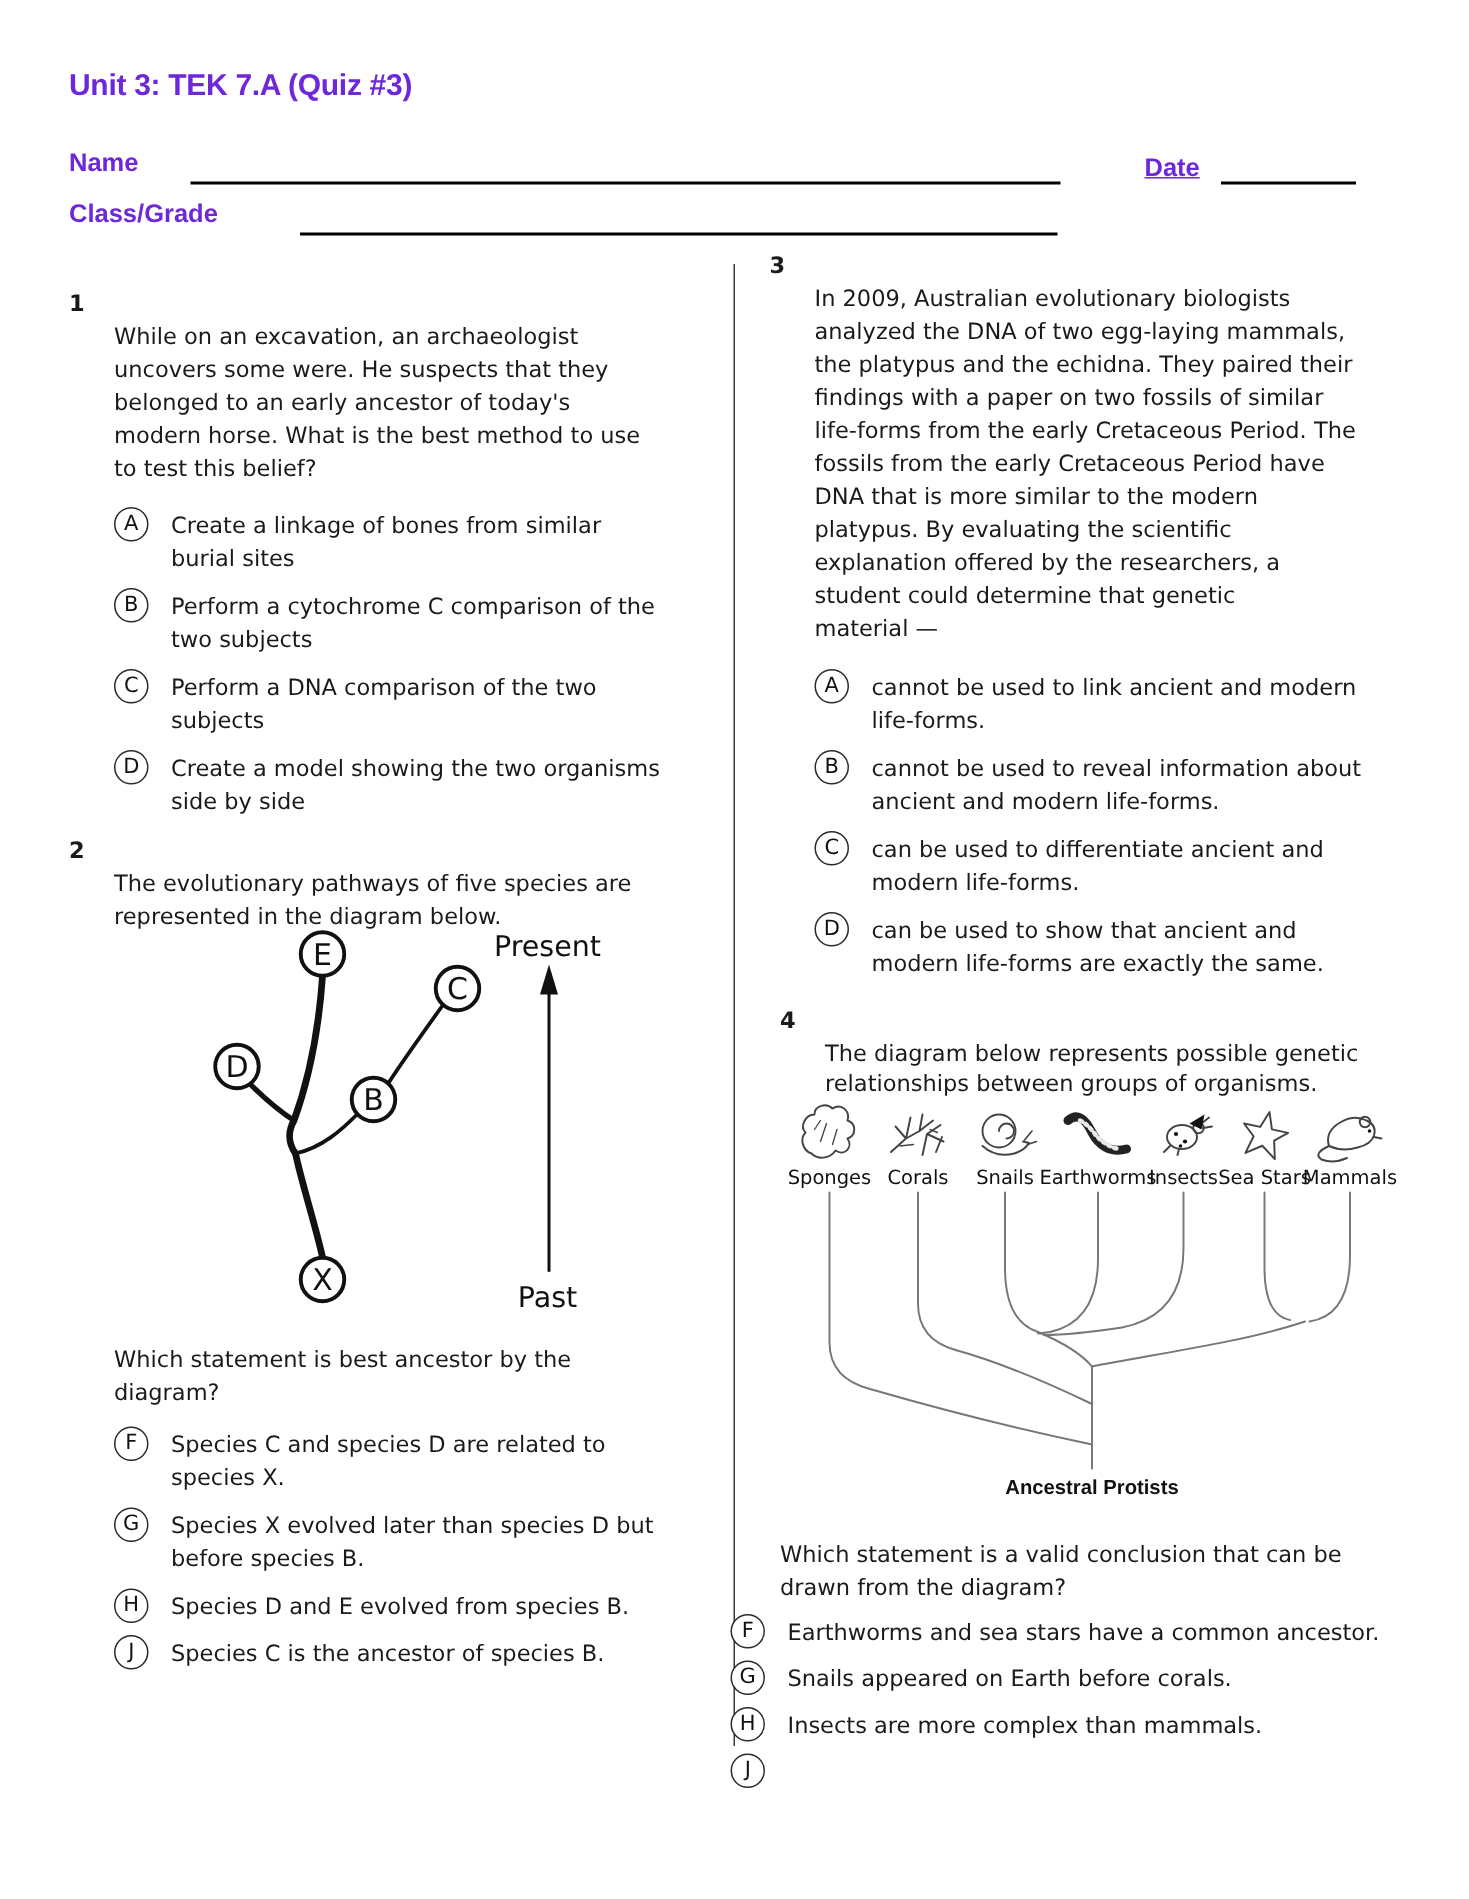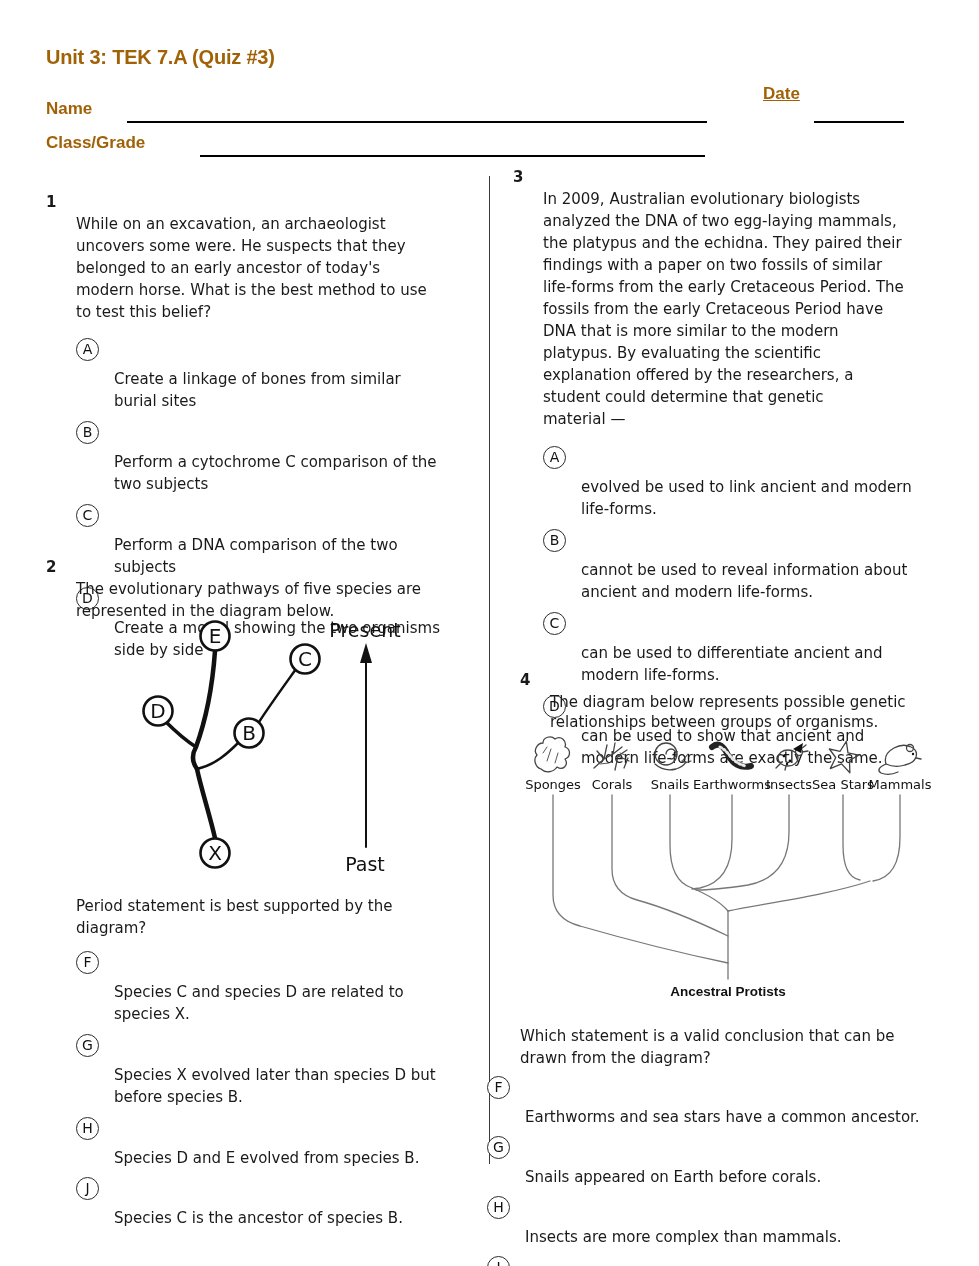--- a/index.html
+++ b/index.html
@@ -1,46 +1,46 @@
 <!DOCTYPE html>
 <html><head>
 <meta charset="utf-8">
 <style>
   html,body{margin:0;padding:0;background:#fff;}
   #page{position:relative;width:979px;height:1266px;background:#ffffff;overflow:hidden;
         font-family:"DejaVu Sans",sans-serif;color:#1a1a1a;}
-  .hdr{font-family:"Liberation Sans",sans-serif;font-weight:bold;color:#a16207;}
+  .hdr{font-family:"Liberation Sans",sans-serif;font-weight:bold;color:#6d28d9;}
   #title{position:absolute;left:46px;top:46px;font-size:20px;letter-spacing:-0.2px;}
   .field-label{position:absolute;font-size:17px;}
   .blank{position:absolute;border-bottom:2px solid #000;height:1px;}
   #divider{position:absolute;left:489px;top:176px;width:0;height:988px;border-left:1.2px solid #3a3a3a;}
   .question{position:absolute;font-size:15px;line-height:22px;}
   .qnum{position:absolute;left:0;top:0;font-weight:bold;}
   .qstem{margin-left:30px;white-space:pre-line;margin-top:22px;}
   .prompt{position:absolute;font-size:15px;line-height:22px;white-space:pre-line;}
   .options{margin-left:30px;margin-top:15px;}
   .options.flush{margin-left:0;margin-top:0;}
   .option{display:flex;align-items:flex-start;margin-bottom:9px;}
   .option.single{margin-bottom:8px;}
   .bubble{flex:0 0 auto;width:21px;height:21px;border:1.6px solid #2b2b2b;border-radius:50%;
           text-align:center;line-height:21px;font-size:14px;color:#111;background:#fff;}
-  .opt-text{margin-left:15px;white-space:pre-line;padding-top:1px;margin-top:29px;}
+  .opt-text{margin-left:15px;white-space:pre-line;padding-top:1px;}
   svg text{font-family:"DejaVu Sans",sans-serif;fill:#111;}
   svg .lbl{font-family:"Liberation Sans",sans-serif;}
 </style>
 </head>
 <body>
 
 <div id="page">
 
   <div id="title" class="hdr">Unit 3: TEK 7.A (Quiz #3)</div>
 
   <div class="field-label hdr" style="left:46px;top:99px;">Name</div>
   <div class="blank" style="left:127px;top:120px;width:580px;"></div>
-  <div class="field-label hdr" style="left:763px;top:84px;text-decoration:underline;">Date</div>
+  <div class="field-label hdr" style="left:763px;top:102px;text-decoration:underline;">Date</div>
   <div class="blank" style="left:814px;top:120px;width:90px;"></div>
   <div class="field-label hdr" style="left:46px;top:133px;">Class/Grade</div>
   <div class="blank" style="left:200px;top:154px;width:505px;"></div>
 
   <div id="divider"></div>
 
   <section class="question" style="left:46px;top:191px;width:420px;">
     <div class="qnum">1</div>
     <div class="qstem">While on an excavation, an archaeologist
 uncovers some were. He suspects that they
@@ -98,21 +98,21 @@
       <text x="97" y="30">E</text>
       <text x="187" y="53">C</text>
       <text x="40" y="105">D</text>
       <text x="131" y="127">B</text>
       <text x="97" y="247">X</text>
     </g>
     <text x="247" y="24" font-size="19" text-anchor="middle">Present</text>
     <text x="247" y="258" font-size="19" text-anchor="middle">Past</text>
   </svg>
 
-  <div class="prompt" style="left:76px;top:895px;width:400px;">Period statement is best supported by the
+  <div class="prompt" style="left:76px;top:895px;width:400px;">Which statement is best ancestor by the
 diagram?</div>
   <section class="question" style="left:76px;top:951px;width:410px;">
     <div class="options flush">
       <div class="option">
         <span class="bubble">F</span>
         <span class="opt-text">Species C and species D are related to
 species X.</span>
       </div>
       <div class="option">
         <span class="bubble">G</span>
@@ -139,21 +139,21 @@
 life-forms from the early Cretaceous Period. The
 fossils from the early Cretaceous Period have
 DNA that is more similar to the modern
 platypus. By evaluating the scientific
 explanation offered by the researchers, a
 student could determine that genetic
 material —</div>
     <div class="options" style="margin-top:16px;">
       <div class="option">
         <span class="bubble">A</span>
-        <span class="opt-text">evolved be used to link ancient and modern
+        <span class="opt-text">cannot be used to link ancient and modern
 life-forms.</span>
       </div>
       <div class="option">
         <span class="bubble">B</span>
         <span class="opt-text">cannot be used to reveal information about
 ancient and modern life-forms.</span>
       </div>
       <div class="option">
         <span class="bubble">C</span>
         <span class="opt-text">can be used to differentiate ancient and

